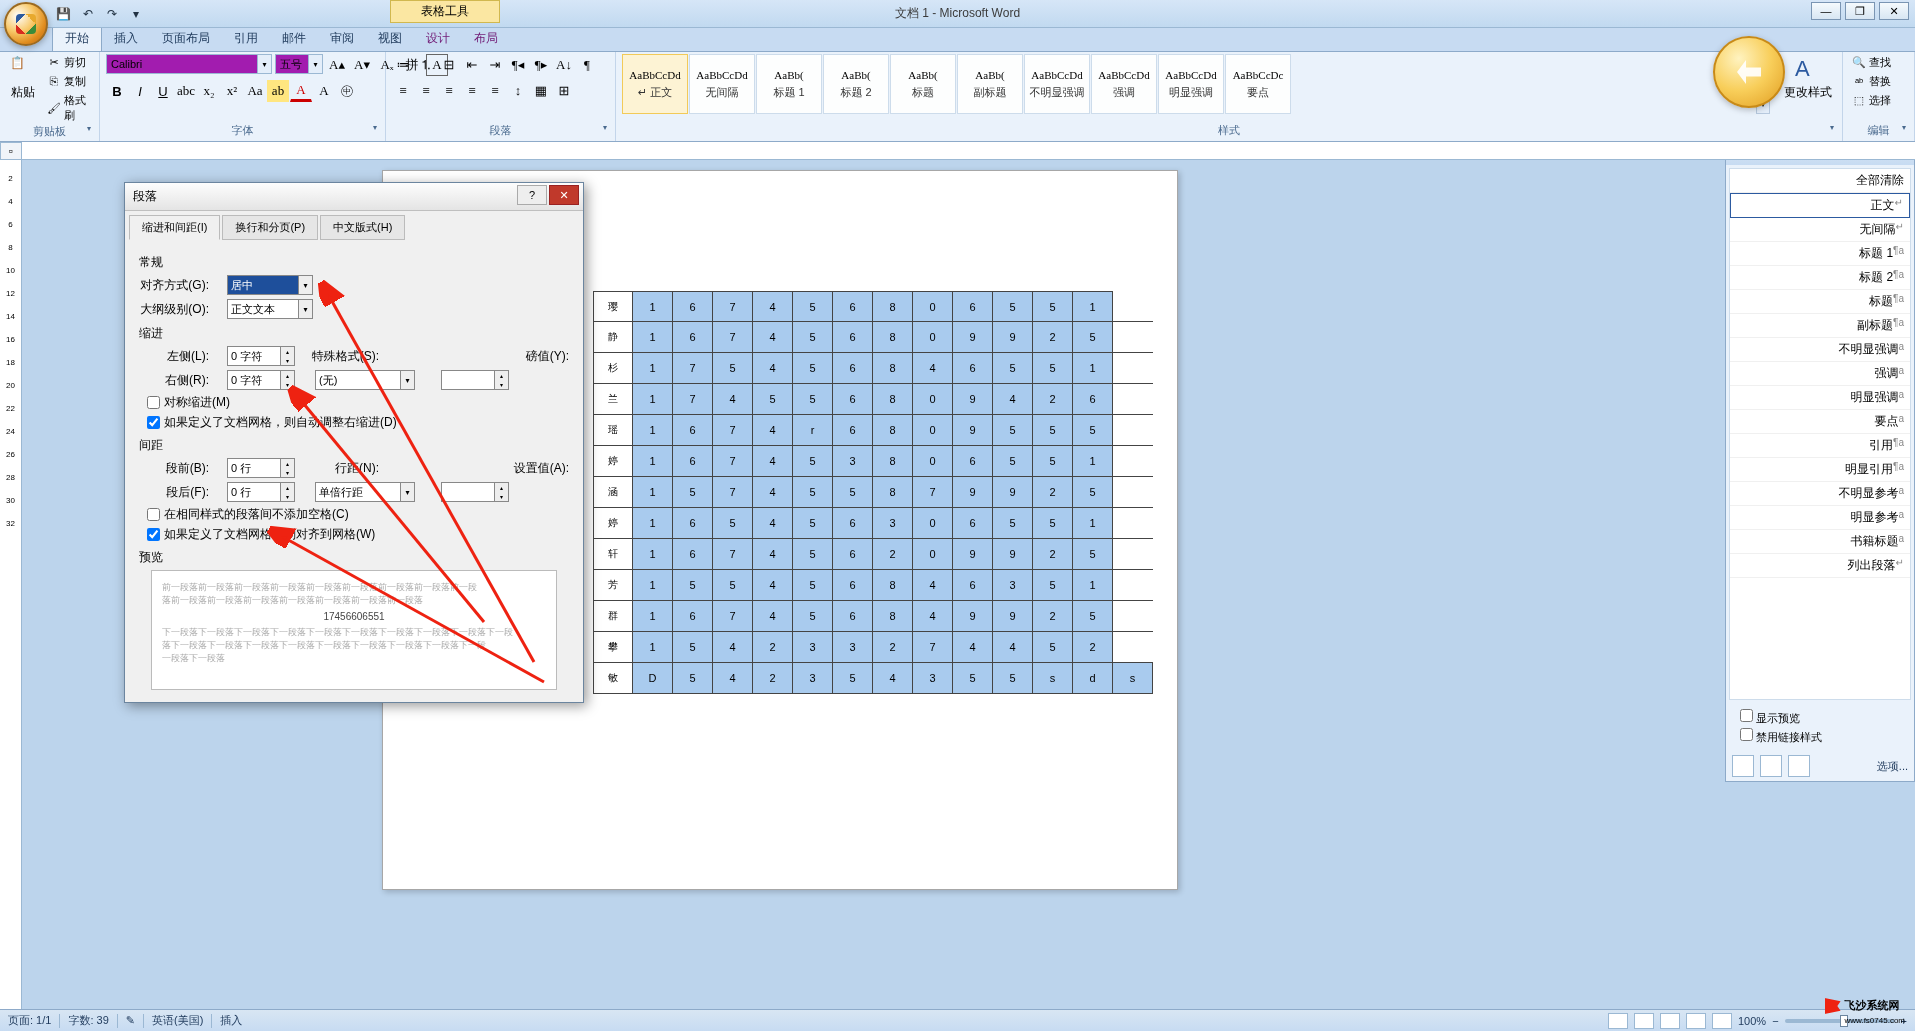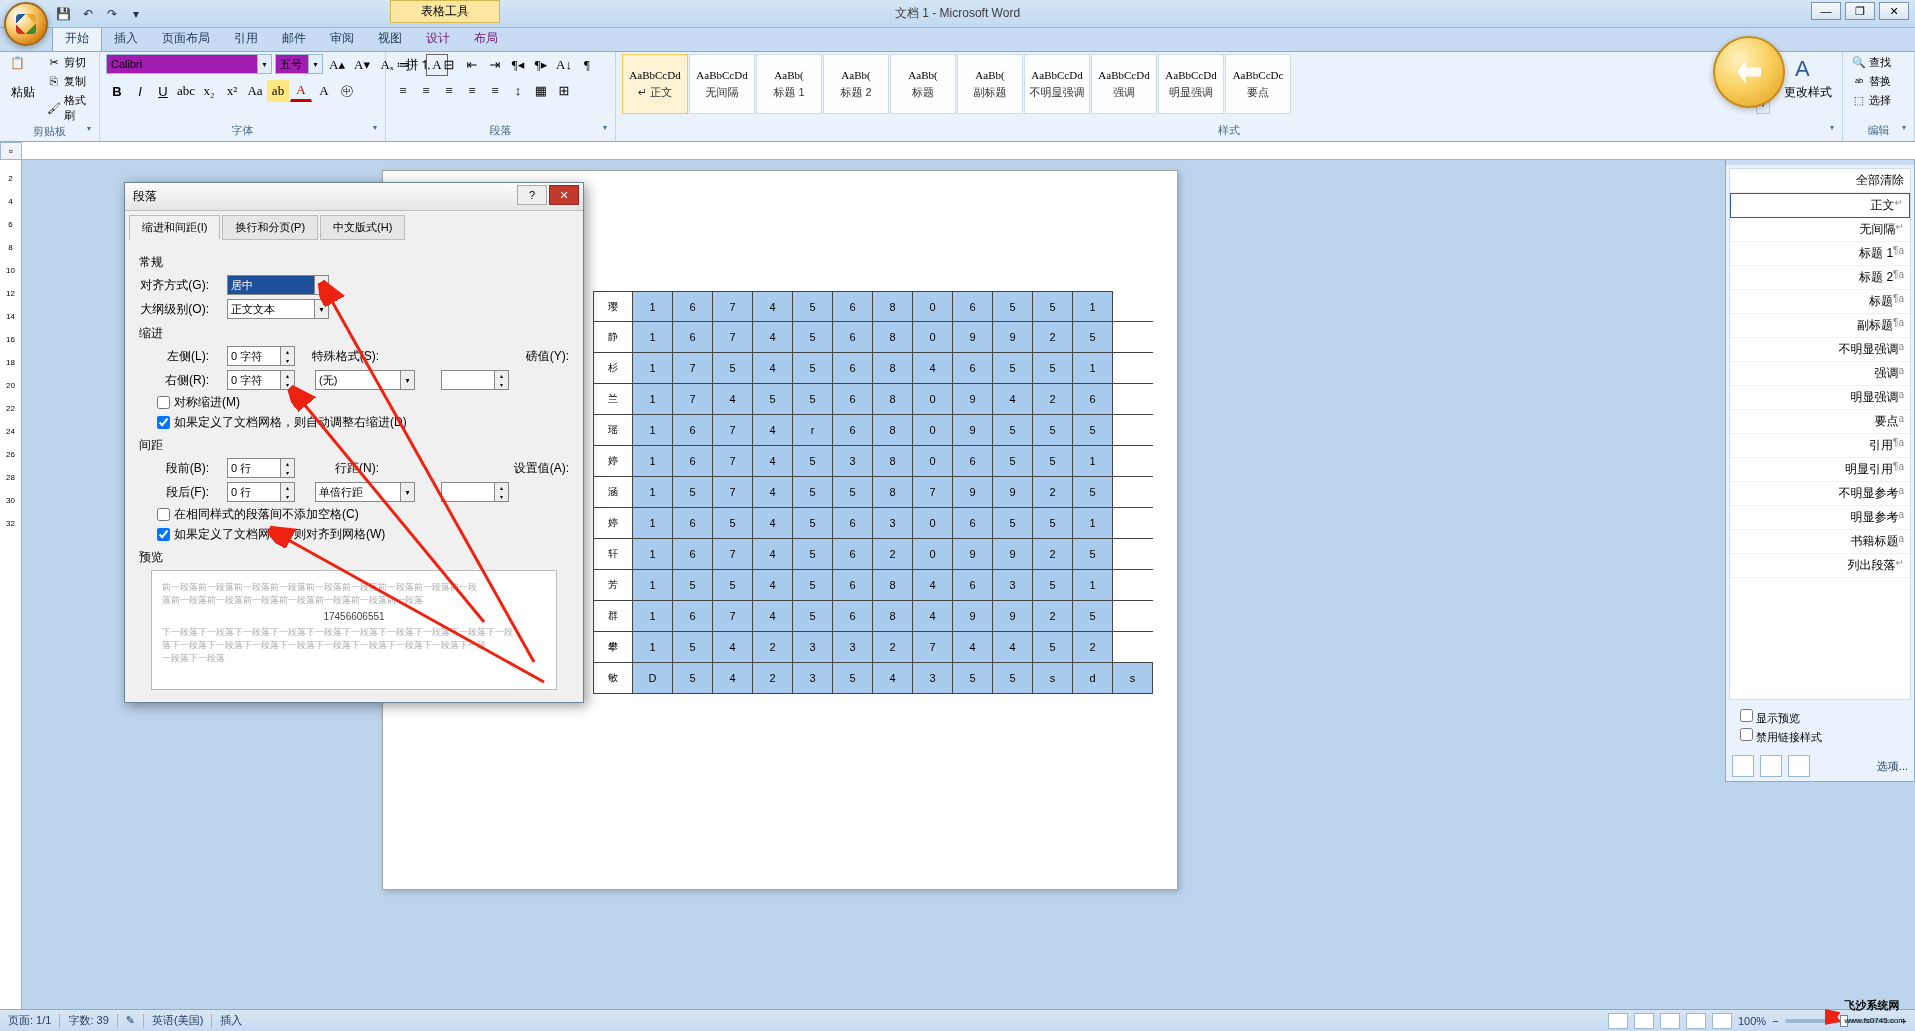--- a/index.html
+++ b/index.html
@@ -87,28 +87,28 @@
 .dlg-ctrls .dc.close{background:#c0392b;color:#fff;border-color:#922;}
 .dlg-tabs{display:flex; margin:4px 4px 0; }
 .dlg-tabs .dtab{padding:4px 12px; font-size:11px; border:1px solid #bbb; background:#e6e6e6; cursor:pointer; margin-right:2px;}
 .dlg-tabs .dtab.active{background:#f0f0f0; border-bottom-color:#f0f0f0;}
 .dlg-body{padding:8px 14px; font-size:12px;}
 .section-label{margin:6px 0 4px; font-size:12px;}
 .frow{display:flex; align-items:center; margin:4px 0; gap:8px;}
 .frow label{width:80px; text-align:right; padding-right:10px;}
 .frow .label2{width:76px; text-align:right;}
 .dlg-combo{display:flex; align-items:center;}
-.dlg-combo input{width:88px; height:20px; border:1px solid #888; font-size:11px; padding:0 3px;}
+.dlg-combo input{width:72px; height:20px; border:1px solid #888; font-size:11px; padding:0 3px;}
 .dlg-combo.sel input{background:#1e4f9b; color:#fff;}
 .dlg-combo .dd{width:14px;height:20px;border:1px solid #888;border-left:none;background:#eee;display:flex;align-items:center;justify-content:center;font-size:8px;cursor:pointer;}
 .spinner{display:flex;align-items:center;}
 .spinner input{width:54px;height:20px;border:1px solid #888;font-size:11px;padding:0 3px;}
 .spinner .sp{width:14px;height:20px;display:flex;flex-direction:column;border:1px solid #888;border-left:none;}
 .spinner .sp div{flex:1;background:#eee;font-size:6px;display:flex;align-items:center;justify-content:center;cursor:pointer;}
-.chk{display:flex;align-items:center;gap:4px;margin:3px 0 3px 18px;}
+.chk{display:flex;align-items:center;gap:4px;margin:3px 0 3px 8px;}
 .preview-box{margin:4px 12px;height:120px;border:1px solid #bbb;background:#fff;padding:10px;font-size:9px;color:#aaa;overflow:hidden;}
 .preview-box .pline{white-space:nowrap;}
 .preview-box .ctr{text-align:center;color:#444;font-size:10px;margin:4px 0;}
 .dlg-buttons{display:flex;justify-content:space-between;padding:8px 12px 12px;}
 .dlg-buttons .left{display:flex;gap:10px;}
 .dlg-buttons .right{display:flex;gap:10px;}
 .dlg-buttons button{width:80px;height:24px;border:1px solid #888;background:#eee;cursor:pointer;font-size:12px;}
 
 
 .arrow{position:absolute; stroke:#e21; stroke-width:3; fill:none; z-index:30; pointer-events:none;}
@@ -120,21 +120,21 @@
 
 
 .statusbar{position:absolute;left:0;right:0;bottom:0;height:22px;background:linear-gradient(#d8e6f3,#c7dbf2);border-top:1px solid #8daac9;display:flex;align-items:center;font-size:11px;color:#1e395b;padding:0 8px;}
 .statusbar .sep{width:1px;height:14px;background:#9bb8d3;margin:0 8px;}
 .statusbar .right{margin-left:auto;display:flex;align-items:center;gap:6px;}
 .view-btn{width:20px;height:16px;border:1px solid #9bb8d3;background:#fff;cursor:pointer;}
 .zoom-slider{width:110px;height:4px;background:#9bb8d3;border-radius:2px;position:relative;}
 .zoom-slider .thumb{position:absolute;left:50%;top:-4px;width:8px;height:12px;background:#fff;border:1px solid #6b859f;}
 
 
-.watermark{position:absolute;right:10px;bottom:6px;font-size:11px;display:flex;align-items:flex-end;gap:4px;z-index:40;pointer-events:none;}
+.watermark{position:absolute;right:10px;bottom:6px;font-size:11px;display:flex;align-items:flex-start;gap:4px;z-index:40;pointer-events:none;}
 .watermark .flag{width:16px;height:16px;background:#e21;clip-path:polygon(0 0,100% 20%,80% 50%,100% 80%,0 100%);}
 </style>
 </head>
 <body>
 
 <div class="titlebar">
   <div class="office-btn">
       <span></span>
     </div>
   <div class="qat">

